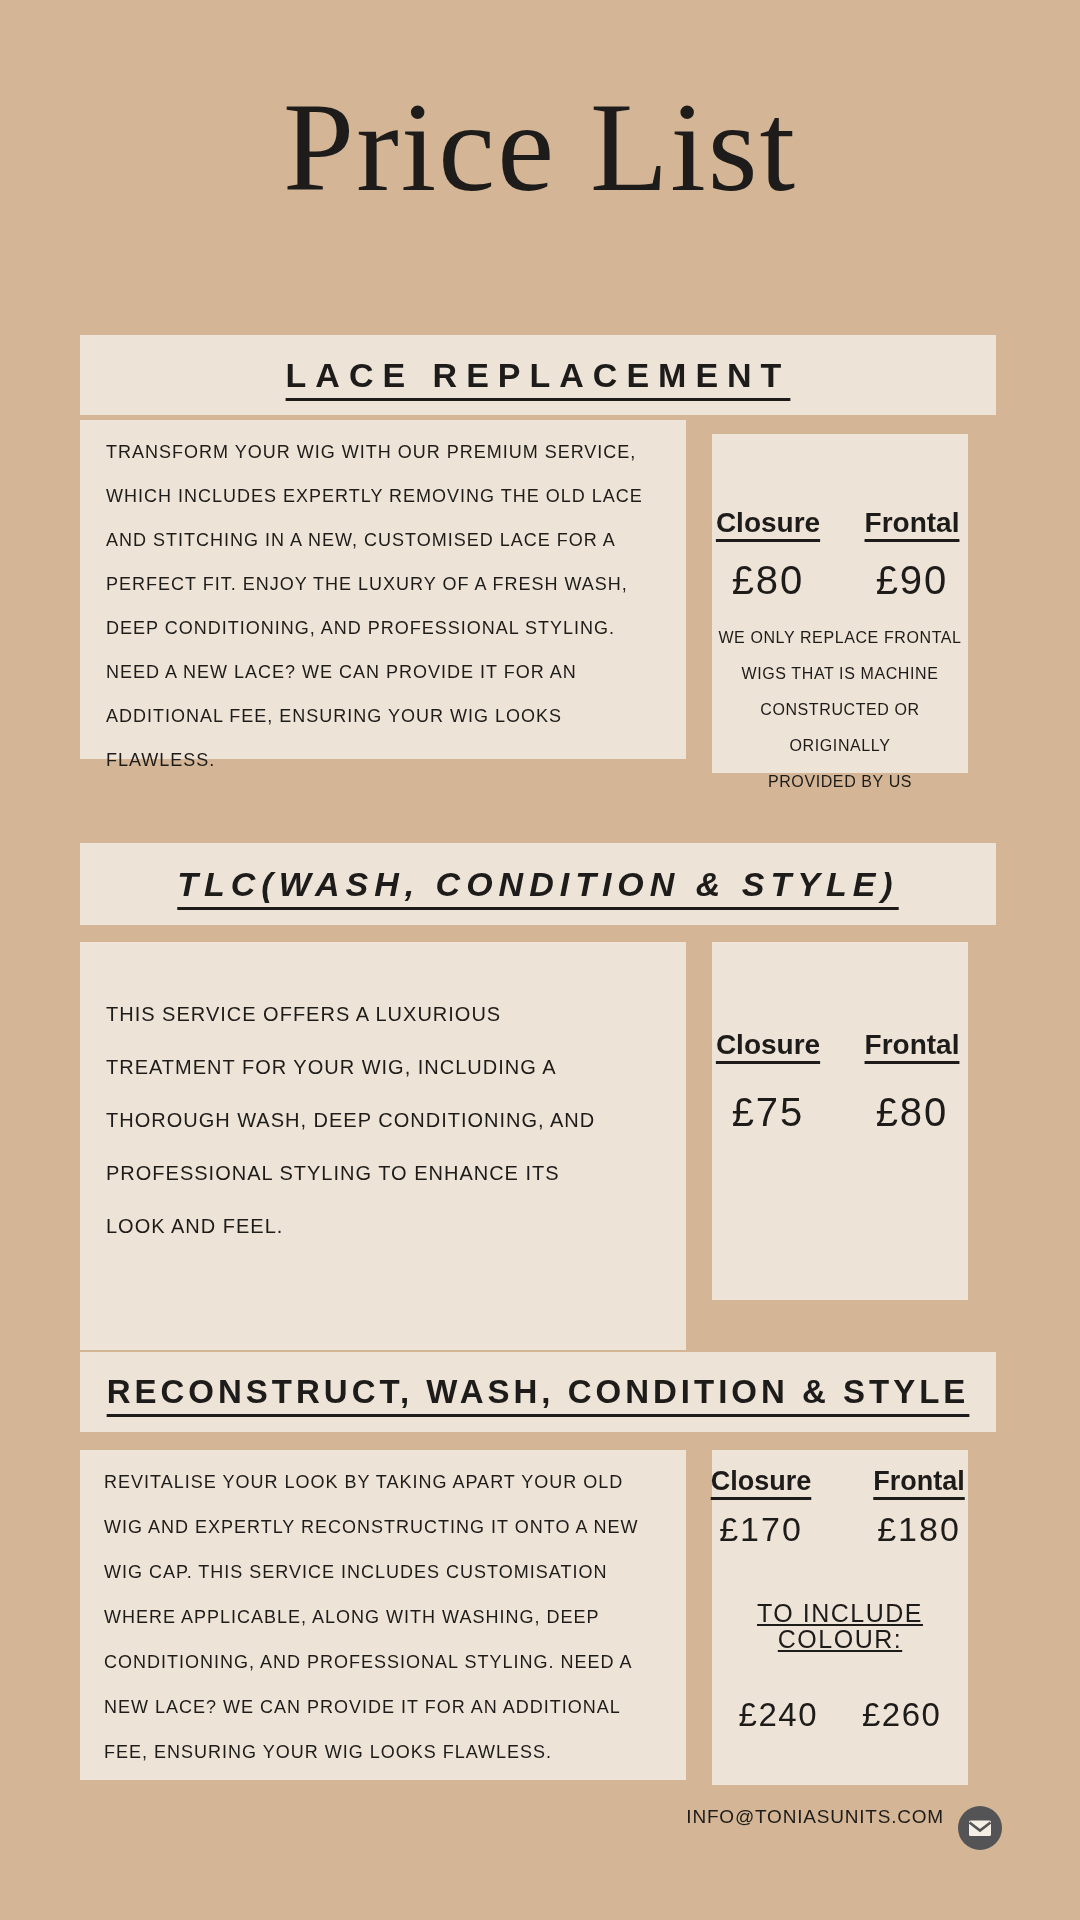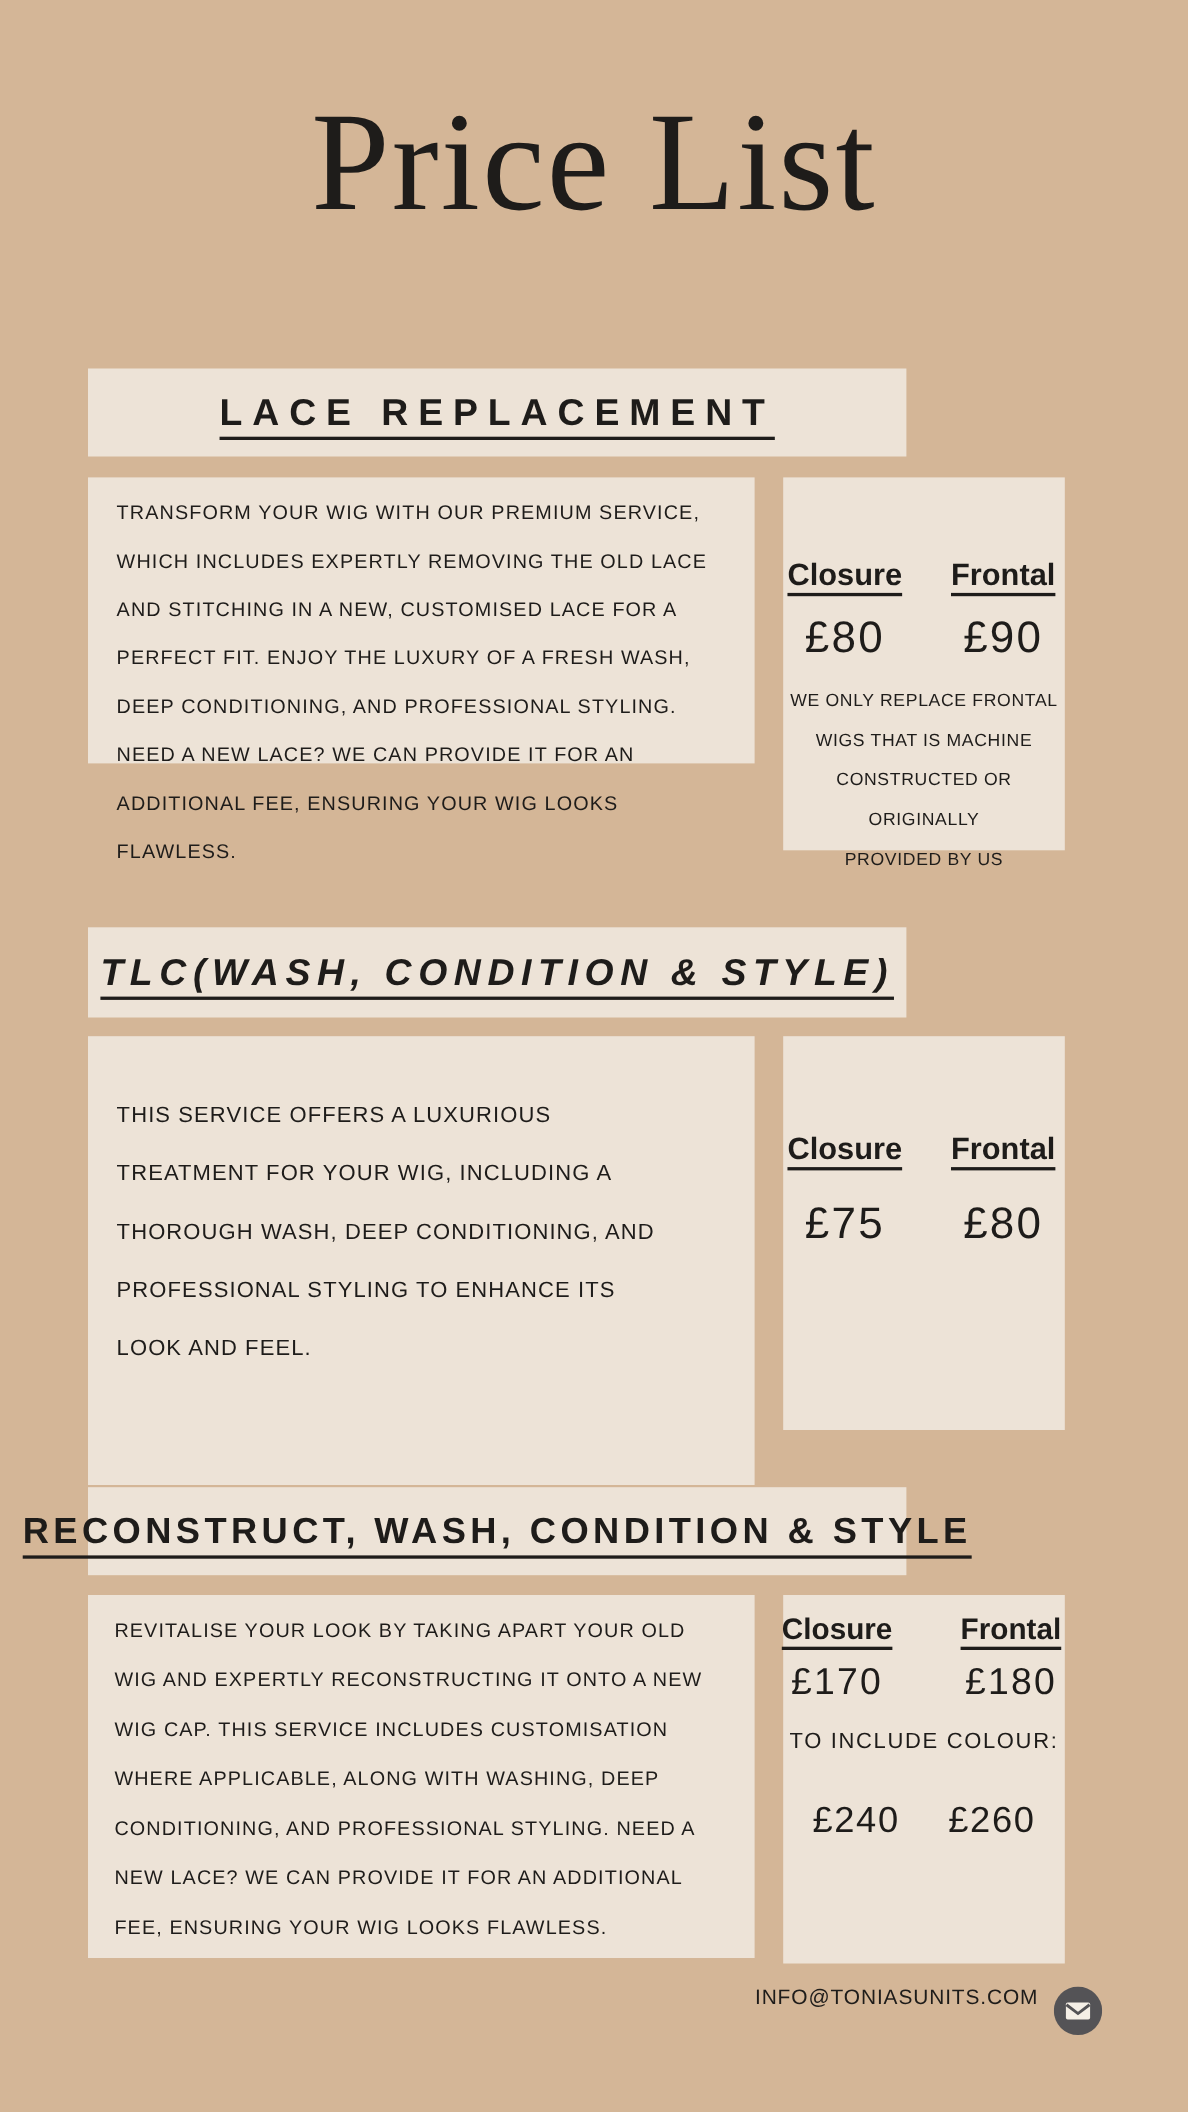--- a/index.html
+++ b/index.html
@@ -15,21 +15,21 @@
     position:absolute;top:72px;left:0;width:1080px;
     text-align:center;
     font-family:"Liberation Serif",serif;
     font-weight:500;
     font-size:128px;line-height:150px;
     letter-spacing:2px;
     margin:0;
   }
   .panel{background:var(--panel,#ede3d7);position:absolute;}
   .section-header{
-    left:80px;width:744px;
+    left:80px;width:916px;
     display:flex;align-items:center;justify-content:center;
   }
   .section-header .hline{
     font-weight:bold;
     text-decoration:underline;
     text-decoration-thickness:3px;
     text-underline-offset:11px;
     white-space:nowrap;
   }
   .h1line{font-size:34px;letter-spacing:9px;}
@@ -65,21 +65,21 @@
   .pb-2 .pval{margin-top:26px;}
   .pb-3{padding-top:14px;}
   .pb-3 .pcols{gap:40px;}
   .pb-3 .colh{font-size:27px;}
   .pb-3 .pval{font-size:34px;line-height:42px;margin-top:10px;}
   .note{
     margin:16px 0 0 0;white-space:pre-line;
     font-size:16px;line-height:36px;letter-spacing:0.6px;
   }
   .colour-label{
-    margin-top:20px;font-size:20px;letter-spacing:1.5px;line-height:26px;
+    margin-top:50px;font-size:25px;letter-spacing:1.5px;line-height:26px;text-decoration:underline;
   }
   .colour-row{display:flex;justify-content:center;gap:44px;margin-top:18px;}
   .cval{font-size:33px;line-height:40px;letter-spacing:1.5px;}
   .note-3{margin-top:4px;font-size:18px;line-height:43px;letter-spacing:1px;}
   .footer{
     position:absolute;top:1806px;right:78px;height:50px;
     display:flex;align-items:flex-start;gap:14px;
   }
   .email{font-size:19px;letter-spacing:0.8px;}
   .mail-icon{width:44px;height:44px;display:block;}
@@ -91,21 +91,21 @@
 <body>
 
 <div class="page">
 
   <h1 class="title">Price List</h1>
 
   <div class="panel section-header" style="top:335px;height:80px;">
     <span class="hline h1line">LACE REPLACEMENT</span>
   </div>
 
-  <div class="panel desc-box desc-1" style="top:434px;height:260px;">
+  <div class="panel desc-box desc-1" style="top:420px;height:339px;">
     <p>TRANSFORM YOUR WIG WITH OUR PREMIUM SERVICE,
 WHICH INCLUDES EXPERTLY REMOVING THE OLD LACE
 AND STITCHING IN A NEW, CUSTOMISED LACE FOR A
 PERFECT FIT. ENJOY THE LUXURY OF A FRESH WASH,
 DEEP CONDITIONING, AND PROFESSIONAL STYLING.
 NEED A NEW LACE? WE CAN PROVIDE IT FOR AN
 ADDITIONAL FEE, ENSURING YOUR WIG LOOKS
 FLAWLESS.</p>
   </div>
 

